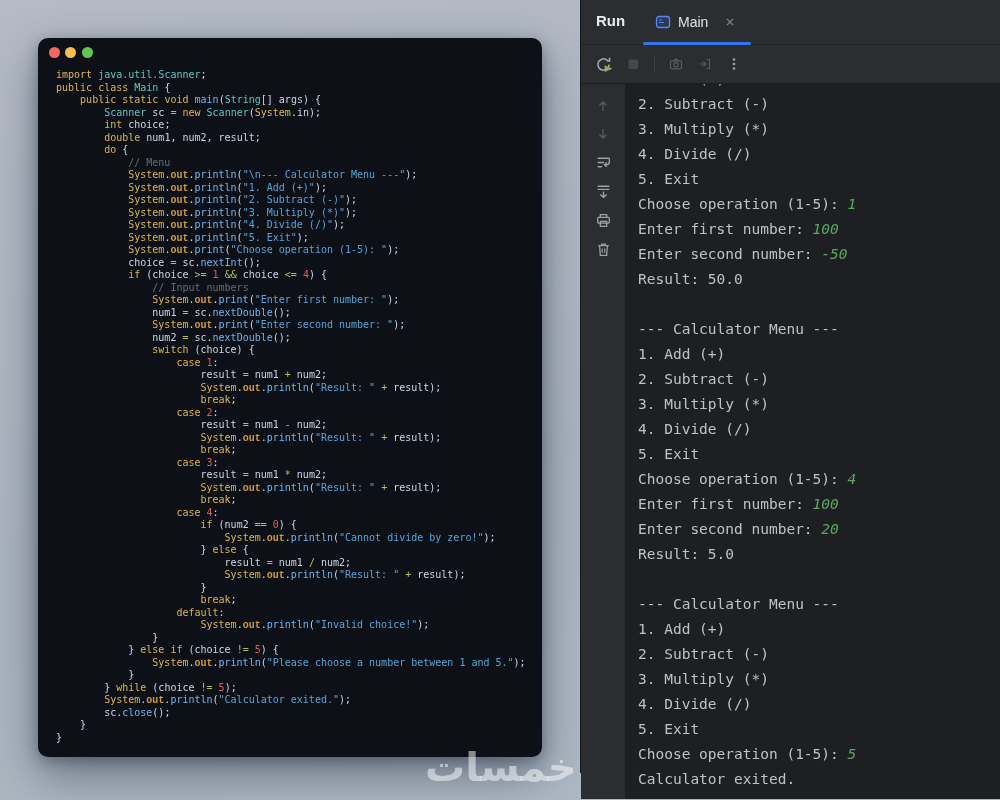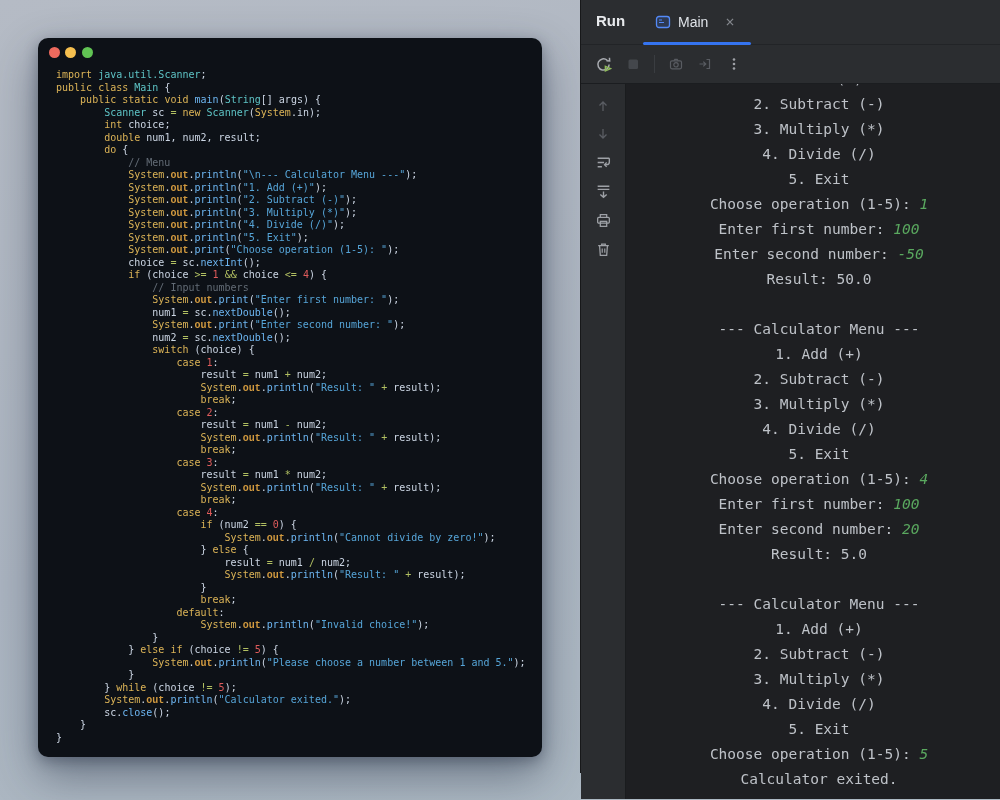--- a/index.html
+++ b/index.html
@@ -46,41 +46,42 @@
                    background:#3574f0; border-radius:2px; }
   .panel-toolbar { position:relative; height:39px; display:flex; align-items:center;
                    gap:13px; padding-left:14px; border-bottom:1px solid #1b1d20; }
   .tb-sep { width:1px; height:18px; background:#3a3d41; }
   .panel-body { position:relative; height:715px; display:flex; }
   .gutter { width:45px; background:#2b2d30; border-right:1px solid #1a1c1e;
             display:flex; flex-direction:column; align-items:center; padding-top:14px; gap:12px; }
   .console { flex:1; background:#1e1f22; overflow:hidden; padding-left:12px; }
   .console-inner { margin-top:-17px; font-family:"DejaVu Sans Mono", monospace;
                    font-size:14.5px; line-height:25px; white-space:pre; }
-  .console-line { height:25px;text-align:center; }
+  .console-line { height:25px; }
   .c-out { color:#bec2c8; }
   .c-in  { color:#5aa85f; font-style:italic; }
 
   .icon-btn { display:flex; align-items:center; justify-content:center; cursor:pointer; }
   svg { display:block; }
 </style>
 </head>
 <body>
 
 <div class="stage">
 
   <div class="editor-window">
     <div class="titlebar">
       <span class="light red"></span>
       <span class="light yellow"></span>
       <span class="light green"></span>
     </div>
     <div class="code" id="code-area"><div class="code-line"><span class="tok-k">import</span><span class="tok-p"> </span><span class="tok-t">java.util.Scanner</span><span class="tok-p">;</span></div><div class="code-line"><span class="tok-k">public</span><span class="tok-p"> </span><span class="tok-k">class</span><span class="tok-p"> </span><span class="tok-t">Main</span><span class="tok-p"> {</span></div><div class="code-line"><span class="tok-p">    </span><span class="tok-k">public</span><span class="tok-p"> </span><span class="tok-k">static</span><span class="tok-p"> </span><span class="tok-k">void</span><span class="tok-p"> </span><span class="tok-f">main</span><span class="tok-p">(</span><span class="tok-t">String</span><span class="tok-p">[] args) {</span></div><div class="code-line"><span class="tok-p">        </span><span class="tok-t">Scanner</span><span class="tok-p"> sc </span><span class="tok-o">=</span><span class="tok-p"> </span><span class="tok-k">new</span><span class="tok-p"> </span><span class="tok-t">Scanner</span><span class="tok-p">(</span><span class="tok-k">System</span><span class="tok-p">.in);</span></div><div class="code-line"><span class="tok-p">        </span><span class="tok-k">int</span><span class="tok-p"> choice;</span></div><div class="code-line"><span class="tok-p">        </span><span class="tok-k">double</span><span class="tok-p"> num1, num2, result;</span></div><div class="code-line"><span class="tok-p">        </span><span class="tok-k">do</span><span class="tok-p"> {</span></div><div class="code-line"><span class="tok-p">            </span><span class="tok-c">// Menu</span></div><div class="code-line"><span class="tok-p">            </span><span class="tok-k">System</span><span class="tok-p">.</span><span class="tok-kb">out</span><span class="tok-p">.</span><span class="tok-f">println</span><span class="tok-p">(</span><span class="tok-s">"\n--- Calculator Menu ---"</span><span class="tok-p">);</span></div><div class="code-line"><span class="tok-p">            </span><span class="tok-k">System</span><span class="tok-p">.</span><span class="tok-kb">out</span><span class="tok-p">.</span><span class="tok-f">println</span><span class="tok-p">(</span><span class="tok-s">"1. Add (+)"</span><span class="tok-p">);</span></div><div class="code-line"><span class="tok-p">            </span><span class="tok-k">System</span><span class="tok-p">.</span><span class="tok-kb">out</span><span class="tok-p">.</span><span class="tok-f">println</span><span class="tok-p">(</span><span class="tok-s">"2. Subtract (-)"</span><span class="tok-p">);</span></div><div class="code-line"><span class="tok-p">            </span><span class="tok-k">System</span><span class="tok-p">.</span><span class="tok-kb">out</span><span class="tok-p">.</span><span class="tok-f">println</span><span class="tok-p">(</span><span class="tok-s">"3. Multiply (*)"</span><span class="tok-p">);</span></div><div class="code-line"><span class="tok-p">            </span><span class="tok-k">System</span><span class="tok-p">.</span><span class="tok-kb">out</span><span class="tok-p">.</span><span class="tok-f">println</span><span class="tok-p">(</span><span class="tok-s">"4. Divide (/)"</span><span class="tok-p">);</span></div><div class="code-line"><span class="tok-p">            </span><span class="tok-k">System</span><span class="tok-p">.</span><span class="tok-kb">out</span><span class="tok-p">.</span><span class="tok-f">println</span><span class="tok-p">(</span><span class="tok-s">"5. Exit"</span><span class="tok-p">);</span></div><div class="code-line"><span class="tok-p">            </span><span class="tok-k">System</span><span class="tok-p">.</span><span class="tok-kb">out</span><span class="tok-p">.</span><span class="tok-f">print</span><span class="tok-p">(</span><span class="tok-s">"Choose operation (1-5): "</span><span class="tok-p">);</span></div><div class="code-line"><span class="tok-p">            choice </span><span class="tok-o">=</span><span class="tok-p"> sc.</span><span class="tok-f">nextInt</span><span class="tok-p">();</span></div><div class="code-line"><span class="tok-p">            </span><span class="tok-k">if</span><span class="tok-p"> (choice </span><span class="tok-o">&gt;=</span><span class="tok-p"> </span><span class="tok-n">1</span><span class="tok-p"> </span><span class="tok-o">&amp;&amp;</span><span class="tok-p"> choice </span><span class="tok-o">&lt;=</span><span class="tok-p"> </span><span class="tok-n">4</span><span class="tok-p">) {</span></div><div class="code-line"><span class="tok-p">                </span><span class="tok-c">// Input numbers</span></div><div class="code-line"><span class="tok-p">                </span><span class="tok-k">System</span><span class="tok-p">.</span><span class="tok-kb">out</span><span class="tok-p">.</span><span class="tok-f">print</span><span class="tok-p">(</span><span class="tok-s">"Enter first number: "</span><span class="tok-p">);</span></div><div class="code-line"><span class="tok-p">                num1 </span><span class="tok-o">=</span><span class="tok-p"> sc.</span><span class="tok-f">nextDouble</span><span class="tok-p">();</span></div><div class="code-line"><span class="tok-p">                </span><span class="tok-k">System</span><span class="tok-p">.</span><span class="tok-kb">out</span><span class="tok-p">.</span><span class="tok-f">print</span><span class="tok-p">(</span><span class="tok-s">"Enter second number: "</span><span class="tok-p">);</span></div><div class="code-line"><span class="tok-p">                num2 </span><span class="tok-o">=</span><span class="tok-p"> sc.</span><span class="tok-f">nextDouble</span><span class="tok-p">();</span></div><div class="code-line"><span class="tok-p">                </span><span class="tok-k">switch</span><span class="tok-p"> (choice) {</span></div><div class="code-line"><span class="tok-p">                    </span><span class="tok-k">case</span><span class="tok-p"> </span><span class="tok-n">1</span><span class="tok-p">:</span></div><div class="code-line"><span class="tok-p">                        result </span><span class="tok-o">=</span><span class="tok-p"> num1 </span><span class="tok-o">+</span><span class="tok-p"> num2;</span></div><div class="code-line"><span class="tok-p">                        </span><span class="tok-k">System</span><span class="tok-p">.</span><span class="tok-kb">out</span><span class="tok-p">.</span><span class="tok-f">println</span><span class="tok-p">(</span><span class="tok-s">"Result: "</span><span class="tok-p"> </span><span class="tok-o">+</span><span class="tok-p"> result);</span></div><div class="code-line"><span class="tok-p">                        </span><span class="tok-k">break</span><span class="tok-p">;</span></div><div class="code-line"><span class="tok-p">                    </span><span class="tok-k">case</span><span class="tok-p"> </span><span class="tok-n">2</span><span class="tok-p">:</span></div><div class="code-line"><span class="tok-p">                        result </span><span class="tok-o">=</span><span class="tok-p"> num1 </span><span class="tok-o">-</span><span class="tok-p"> num2;</span></div><div class="code-line"><span class="tok-p">                        </span><span class="tok-k">System</span><span class="tok-p">.</span><span class="tok-kb">out</span><span class="tok-p">.</span><span class="tok-f">println</span><span class="tok-p">(</span><span class="tok-s">"Result: "</span><span class="tok-p"> </span><span class="tok-o">+</span><span class="tok-p"> result);</span></div><div class="code-line"><span class="tok-p">                        </span><span class="tok-k">break</span><span class="tok-p">;</span></div><div class="code-line"><span class="tok-p">                    </span><span class="tok-k">case</span><span class="tok-p"> </span><span class="tok-n">3</span><span class="tok-p">:</span></div><div class="code-line"><span class="tok-p">                        result </span><span class="tok-o">=</span><span class="tok-p"> num1 </span><span class="tok-o">*</span><span class="tok-p"> num2;</span></div><div class="code-line"><span class="tok-p">                        </span><span class="tok-k">System</span><span class="tok-p">.</span><span class="tok-kb">out</span><span class="tok-p">.</span><span class="tok-f">println</span><span class="tok-p">(</span><span class="tok-s">"Result: "</span><span class="tok-p"> </span><span class="tok-o">+</span><span class="tok-p"> result);</span></div><div class="code-line"><span class="tok-p">                        </span><span class="tok-k">break</span><span class="tok-p">;</span></div><div class="code-line"><span class="tok-p">                    </span><span class="tok-k">case</span><span class="tok-p"> </span><span class="tok-n">4</span><span class="tok-p">:</span></div><div class="code-line"><span class="tok-p">                        </span><span class="tok-k">if</span><span class="tok-p"> (num2 </span><span class="tok-o">==</span><span class="tok-p"> </span><span class="tok-n">0</span><span class="tok-p">) {</span></div><div class="code-line"><span class="tok-p">                            </span><span class="tok-k">System</span><span class="tok-p">.</span><span class="tok-kb">out</span><span class="tok-p">.</span><span class="tok-f">println</span><span class="tok-p">(</span><span class="tok-s">"Cannot divide by zero!"</span><span class="tok-p">);</span></div><div class="code-line"><span class="tok-p">                        } </span><span class="tok-k">else</span><span class="tok-p"> {</span></div><div class="code-line"><span class="tok-p">                            result </span><span class="tok-o">=</span><span class="tok-p"> num1 </span><span class="tok-o">/</span><span class="tok-p"> num2;</span></div><div class="code-line"><span class="tok-p">                            </span><span class="tok-k">System</span><span class="tok-p">.</span><span class="tok-kb">out</span><span class="tok-p">.</span><span class="tok-f">println</span><span class="tok-p">(</span><span class="tok-s">"Result: "</span><span class="tok-p"> </span><span class="tok-o">+</span><span class="tok-p"> result);</span></div><div class="code-line"><span class="tok-p">                        }</span></div><div class="code-line"><span class="tok-p">                        </span><span class="tok-k">break</span><span class="tok-p">;</span></div><div class="code-line"><span class="tok-p">                    </span><span class="tok-k">default</span><span class="tok-p">:</span></div><div class="code-line"><span class="tok-p">                        </span><span class="tok-k">System</span><span class="tok-p">.</span><span class="tok-kb">out</span><span class="tok-p">.</span><span class="tok-f">println</span><span class="tok-p">(</span><span class="tok-s">"Invalid choice!"</span><span class="tok-p">);</span></div><div class="code-line"><span class="tok-p">                }</span></div><div class="code-line"><span class="tok-p">            } </span><span class="tok-k">else</span><span class="tok-p"> </span><span class="tok-k">if</span><span class="tok-p"> (choice </span><span class="tok-o">!=</span><span class="tok-p"> </span><span class="tok-n">5</span><span class="tok-p">) {</span></div><div class="code-line"><span class="tok-p">                </span><span class="tok-k">System</span><span class="tok-p">.</span><span class="tok-kb">out</span><span class="tok-p">.</span><span class="tok-f">println</span><span class="tok-p">(</span><span class="tok-s">"Please choose a number between 1 and 5."</span><span class="tok-p">);</span></div><div class="code-line"><span class="tok-p">            }</span></div><div class="code-line"><span class="tok-p">        } </span><span class="tok-k">while</span><span class="tok-p"> (choice </span><span class="tok-o">!=</span><span class="tok-p"> </span><span class="tok-n">5</span><span class="tok-p">);</span></div><div class="code-line"><span class="tok-p">        </span><span class="tok-k">System</span><span class="tok-p">.</span><span class="tok-kb">out</span><span class="tok-p">.</span><span class="tok-f">println</span><span class="tok-p">(</span><span class="tok-s">"Calculator exited."</span><span class="tok-p">);</span></div><div class="code-line"><span class="tok-p">        sc.</span><span class="tok-f">close</span><span class="tok-p">();</span></div><div class="code-line"><span class="tok-p">    }</span></div><div class="code-line"><span class="tok-p">}</span></div></div>
   </div>
 
+  <div class="watermark">خمسات</div>
 
   <div class="run-panel">
 
     <div class="panel-header">
       <span class="run-title">Run</span>
       <div class="tab">
         <span>
           <svg width="16" height="16" viewBox="0 0 16 16">
             <rect x="1.5" y="2.5" width="13" height="11" rx="2.5" fill="rgba(53,116,240,0.18)" stroke="#548af7" stroke-width="1.3"></rect>
             <path d="M4 6h3 M4 8.5h5" stroke="#548af7" stroke-width="1.2" fill="none"></path>

